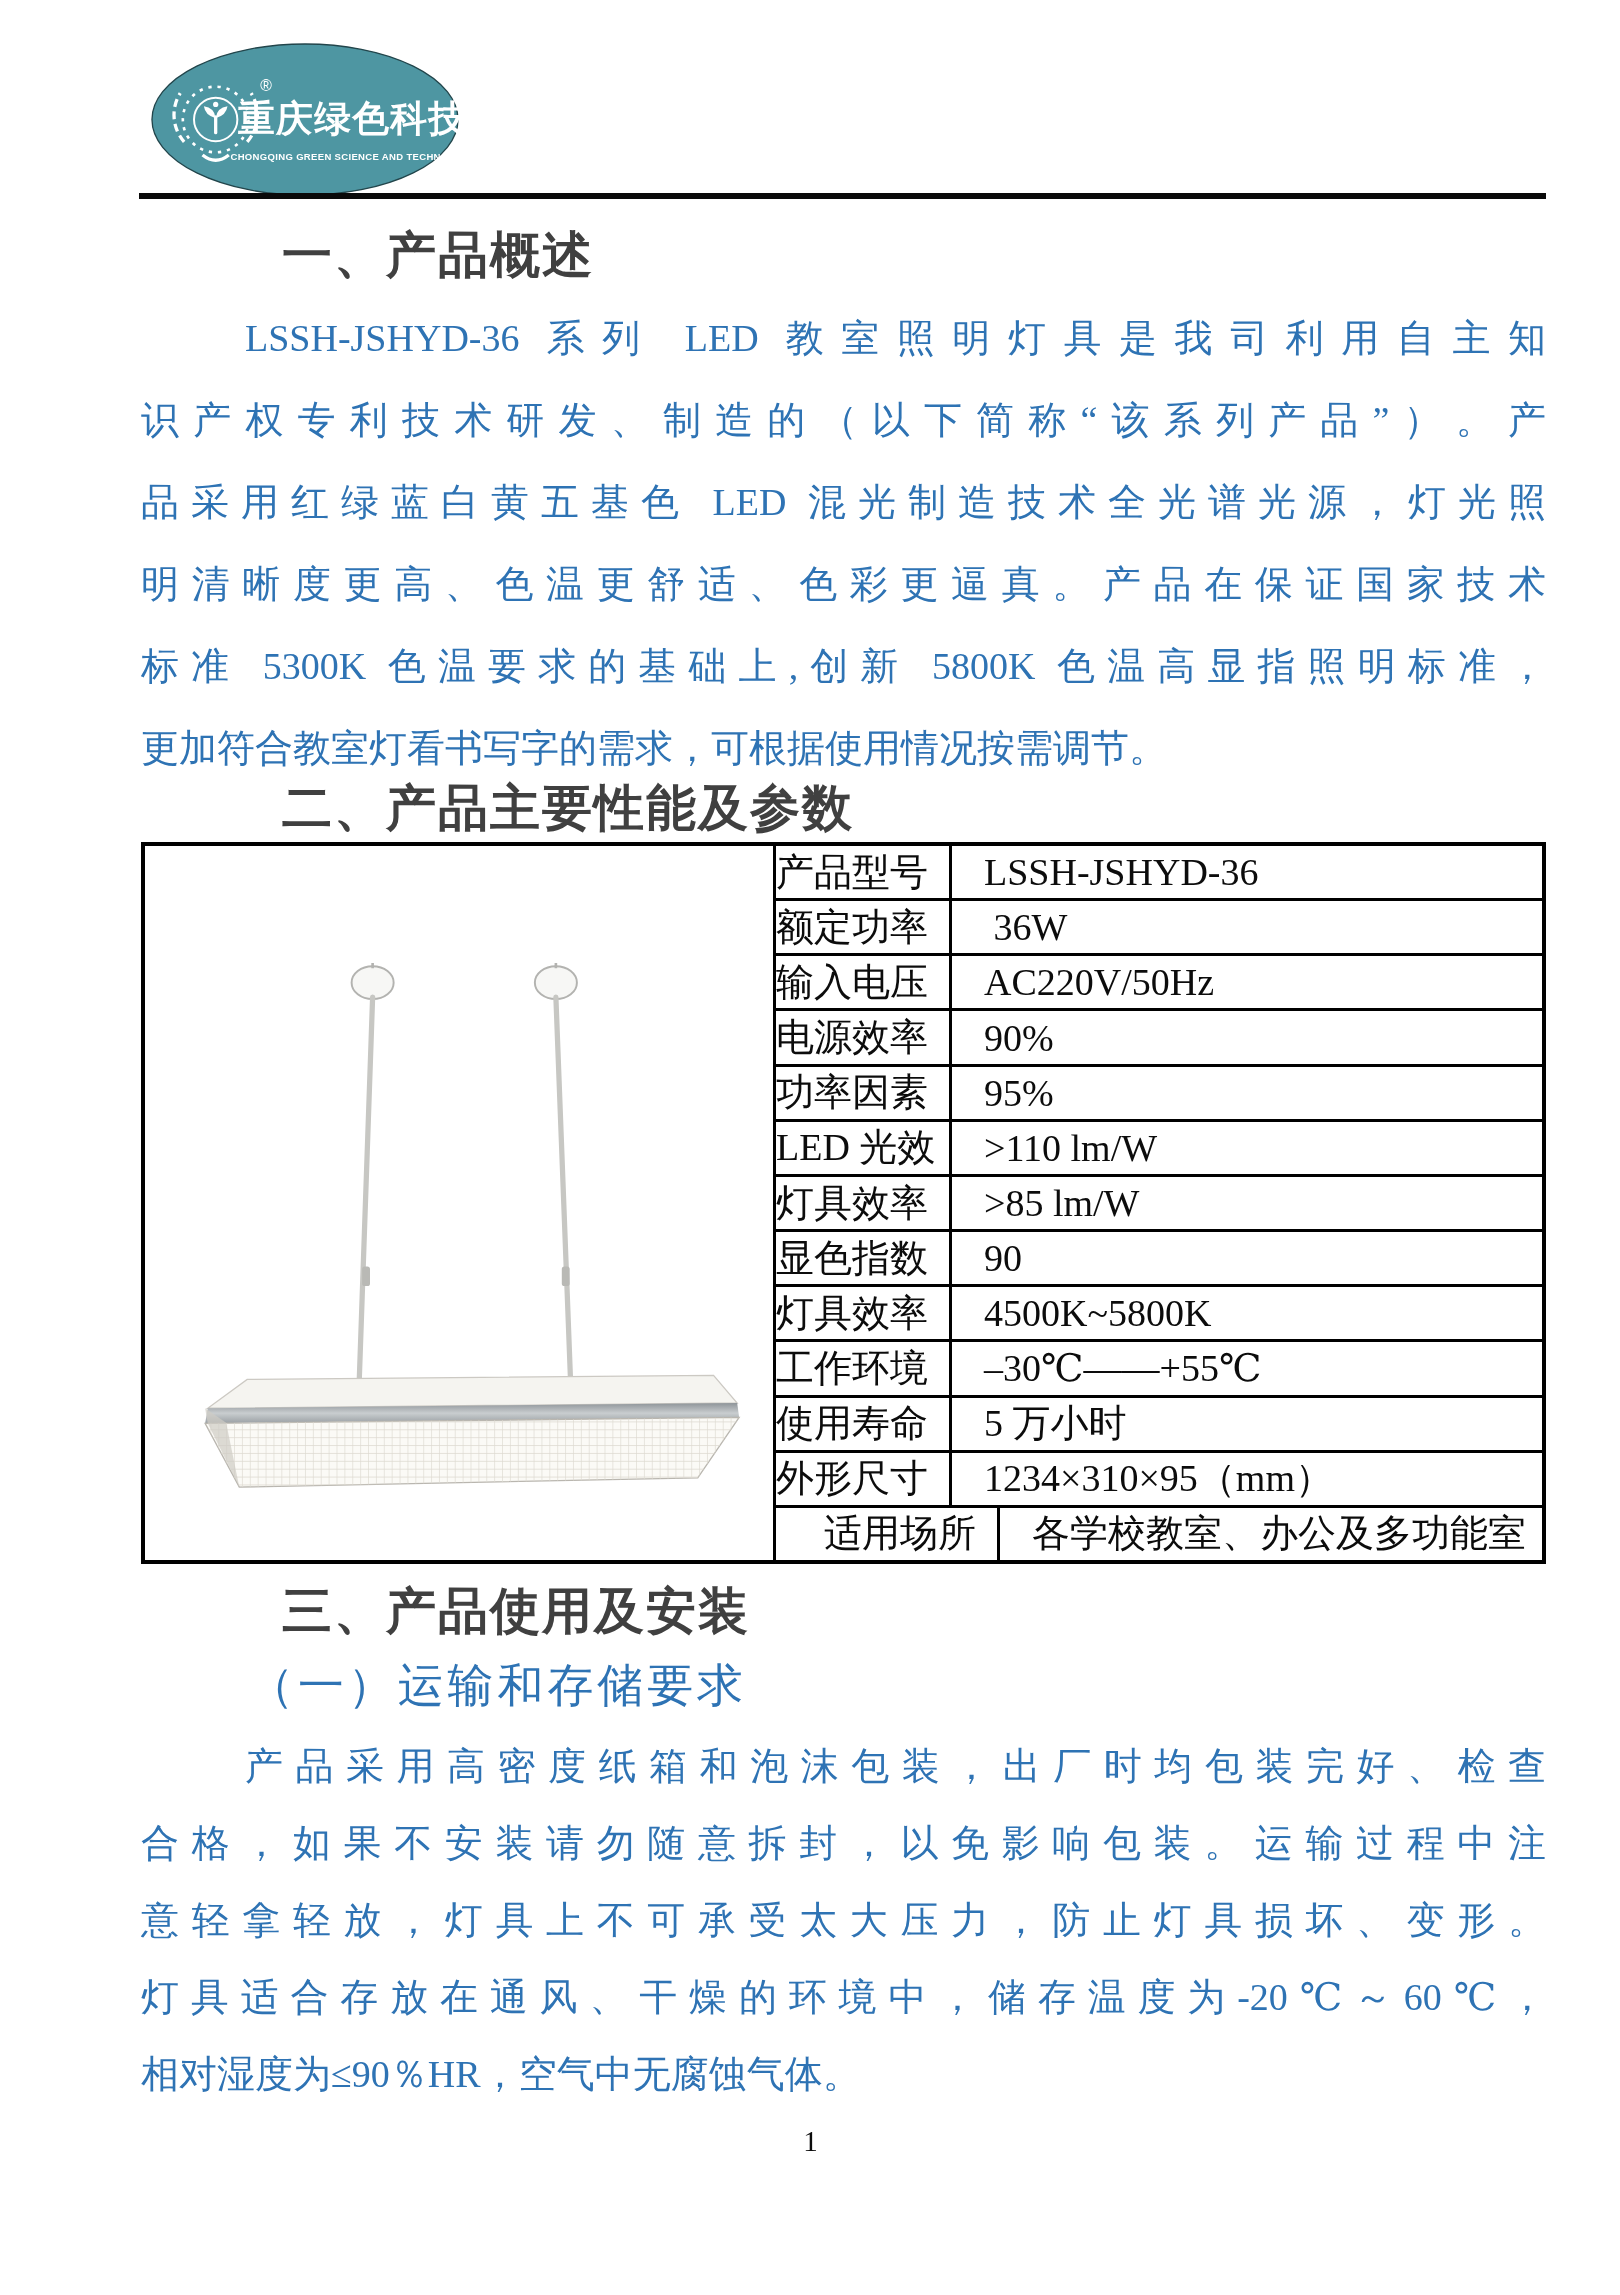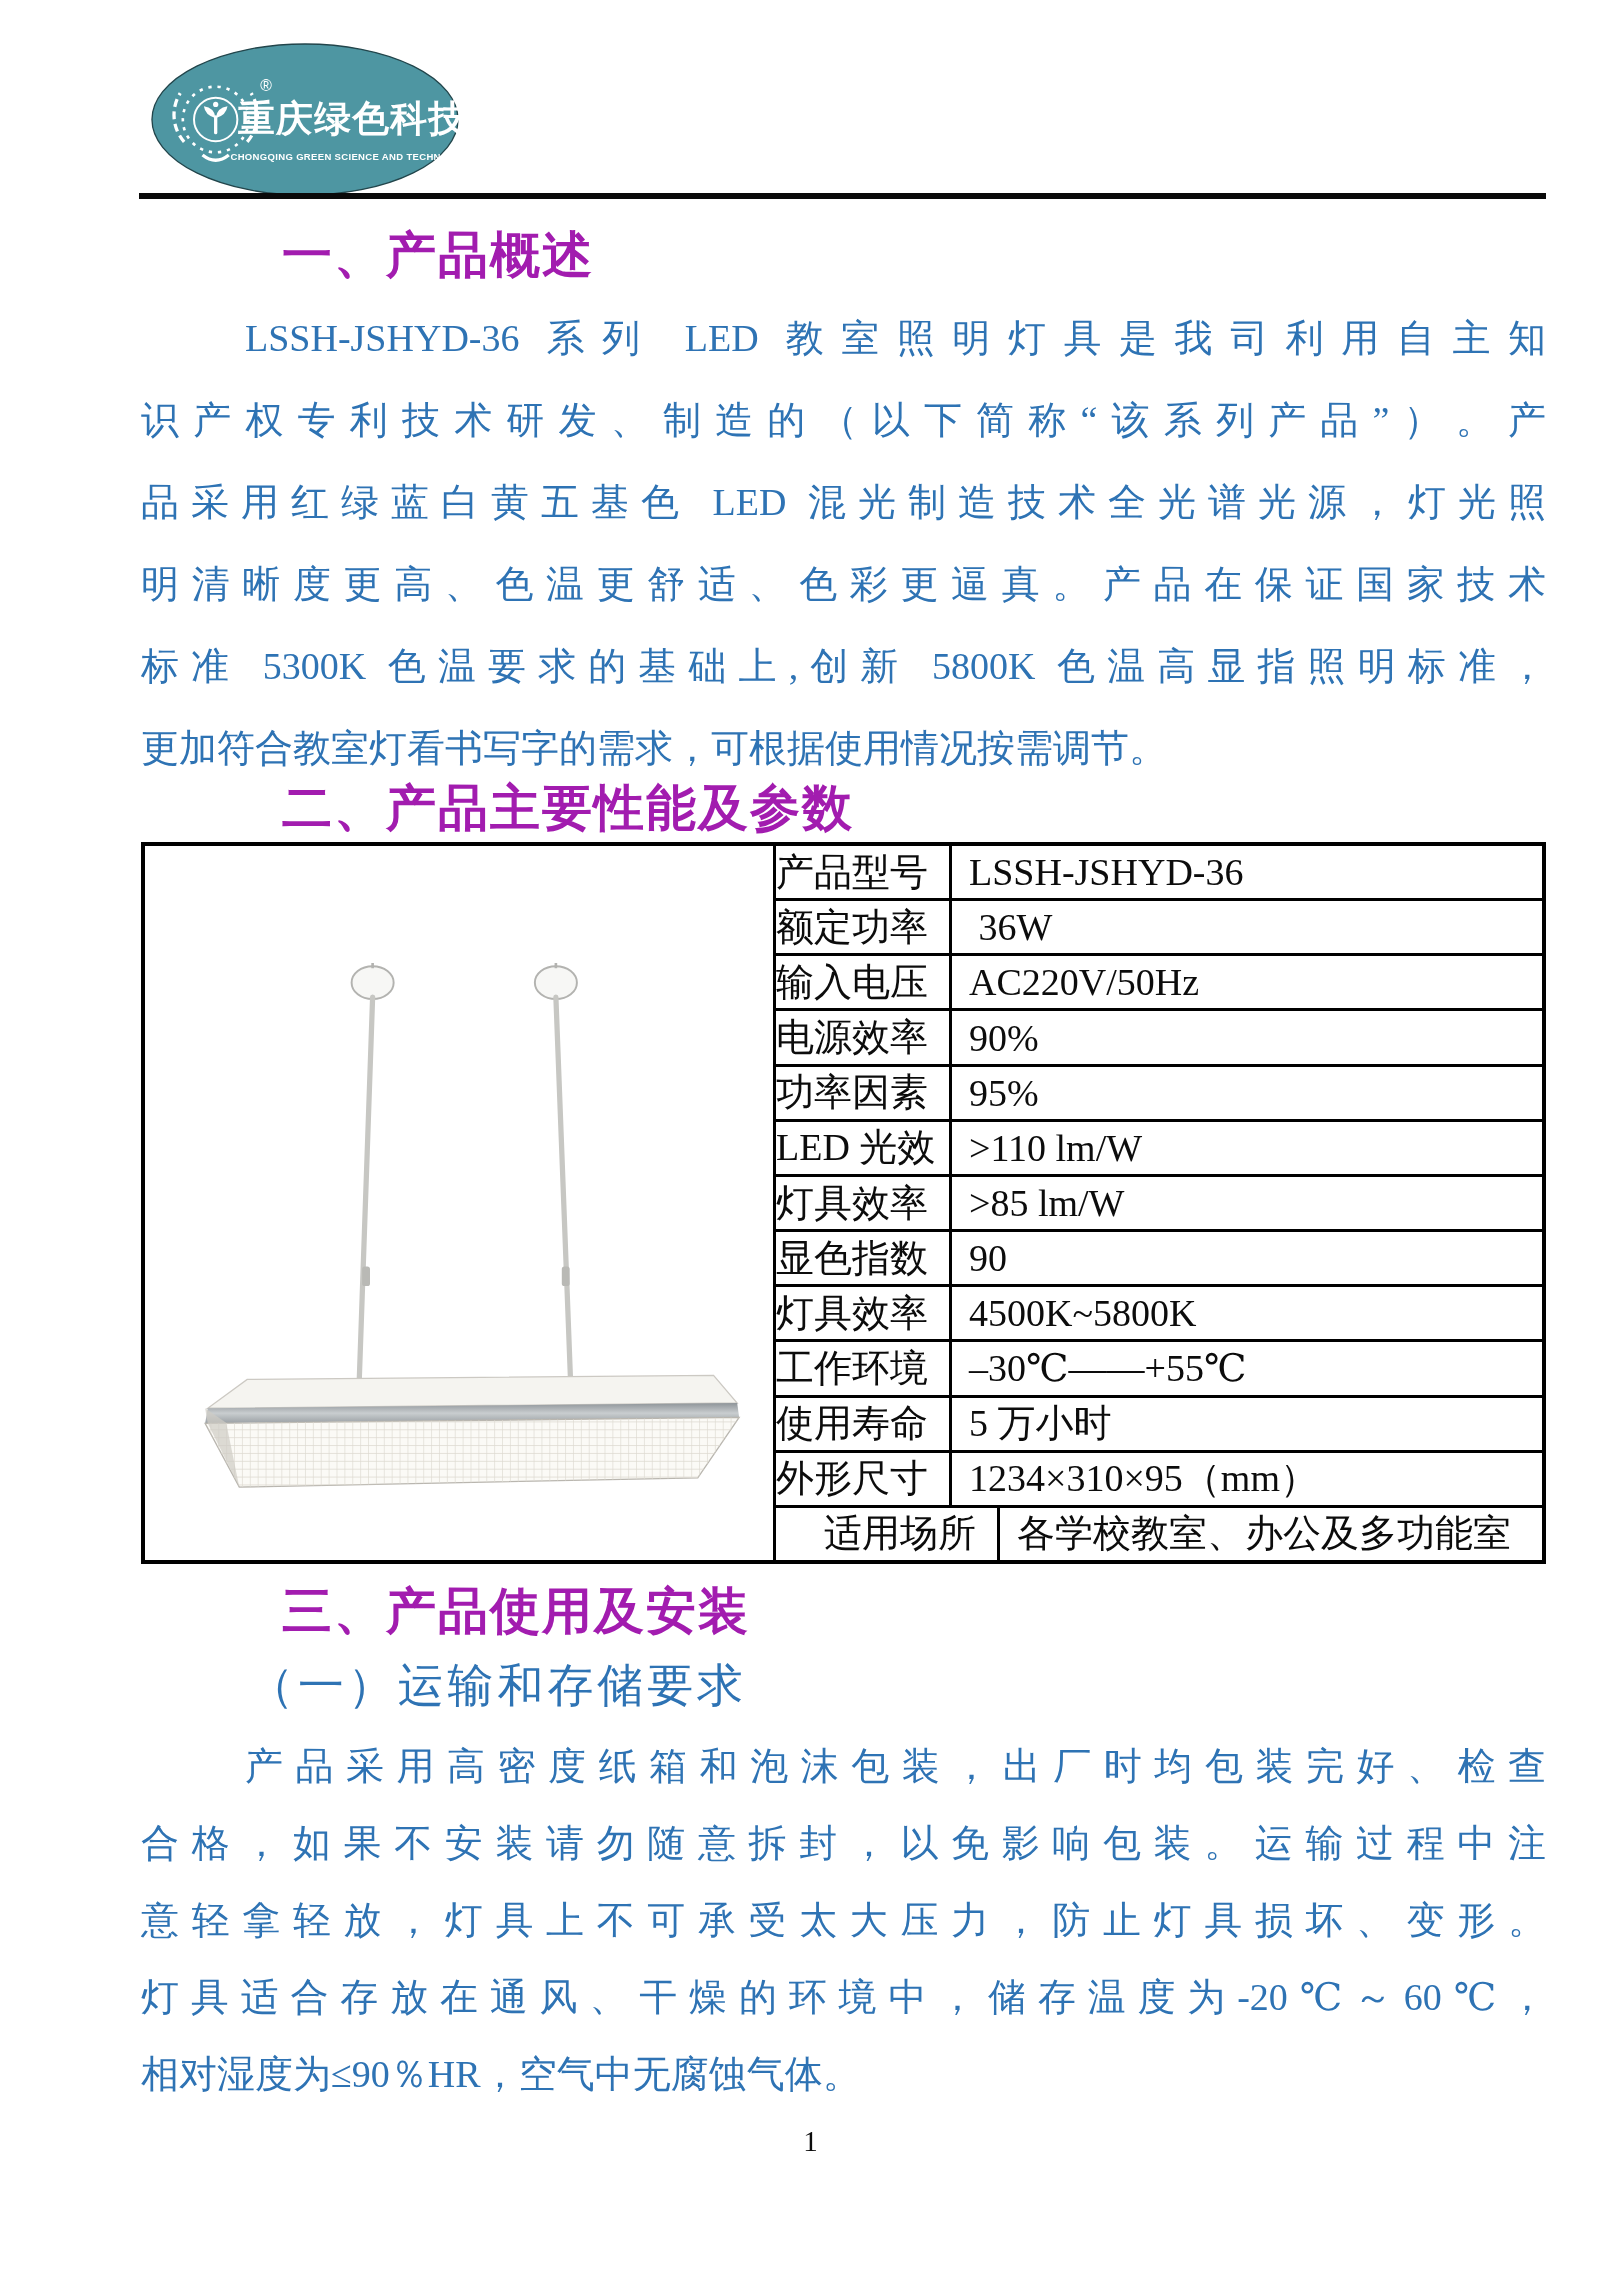--- a/index.html
+++ b/index.html
@@ -9,21 +9,21 @@
     background:#ffffff;
     font-family:"Liberation Serif","DejaVu Serif",serif;
     overflow:hidden;
   }
   
   .logo{position:absolute;left:150px;top:42px;width:310px;height:155px;}
   .header-rule{position:absolute;left:139px;top:193px;width:1407px;height:5.9px;background:#0a0a0a;}
   
   .h-sec{
     position:absolute;left:282px;
-    font-size:50px;font-weight:bold;color:#a21caf;
+    font-size:50px;font-weight:bold;color:#404040;
     white-space:nowrap;letter-spacing:2px;
   }
   .h-sub{
     position:absolute;left:248px;
     font-size:46px;font-weight:normal;color:#2e73b4;
     white-space:nowrap;letter-spacing:3.9px;
   }
   
   .para{position:absolute;left:141px;width:1405px;color:#2e73b4;}
   .para .line{
@@ -48,21 +48,21 @@
   .spec-image-cell svg{width:100%;height:100%;}
   .spec-rows{flex:1;display:flex;flex-direction:column;}
   .spec-row{flex:1;display:flex;border-bottom:3.9px solid #000;min-height:0;}
   .spec-row:last-child{border-bottom:none;margin-left:48px;}
   .spec-label{
     width:176px;border-right:3.3px solid #000;box-sizing:border-box;
     display:flex;align-items:center;padding-left:0;
     font-size:38px;white-space:nowrap;
   }
   .spec-value{
-    flex:1;display:flex;align-items:center;padding-left:17px;
+    flex:1;display:flex;align-items:center;padding-left:32px;
     font-size:38px;white-space:nowrap;overflow:hidden;
   }
   
   .page-number{
     position:absolute;left:0;top:2125px;width:100%;
     text-align:center;font-size:29px;color:#0c0c0c;
   }
 </style>
 </head>
 <body>

